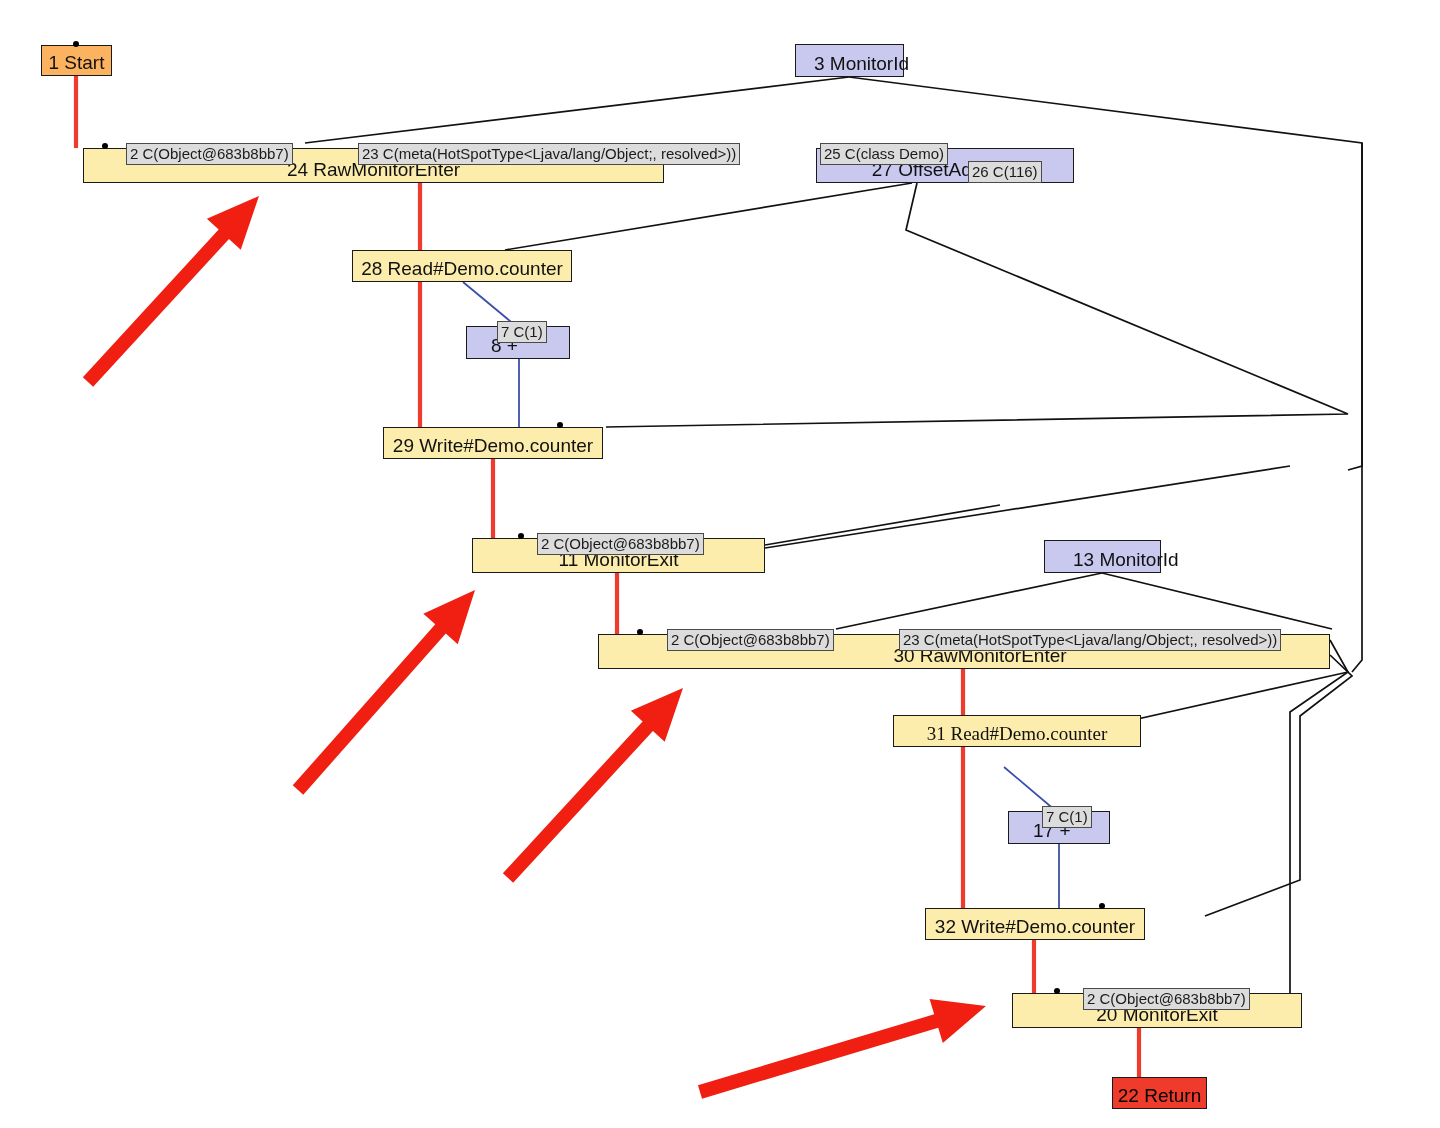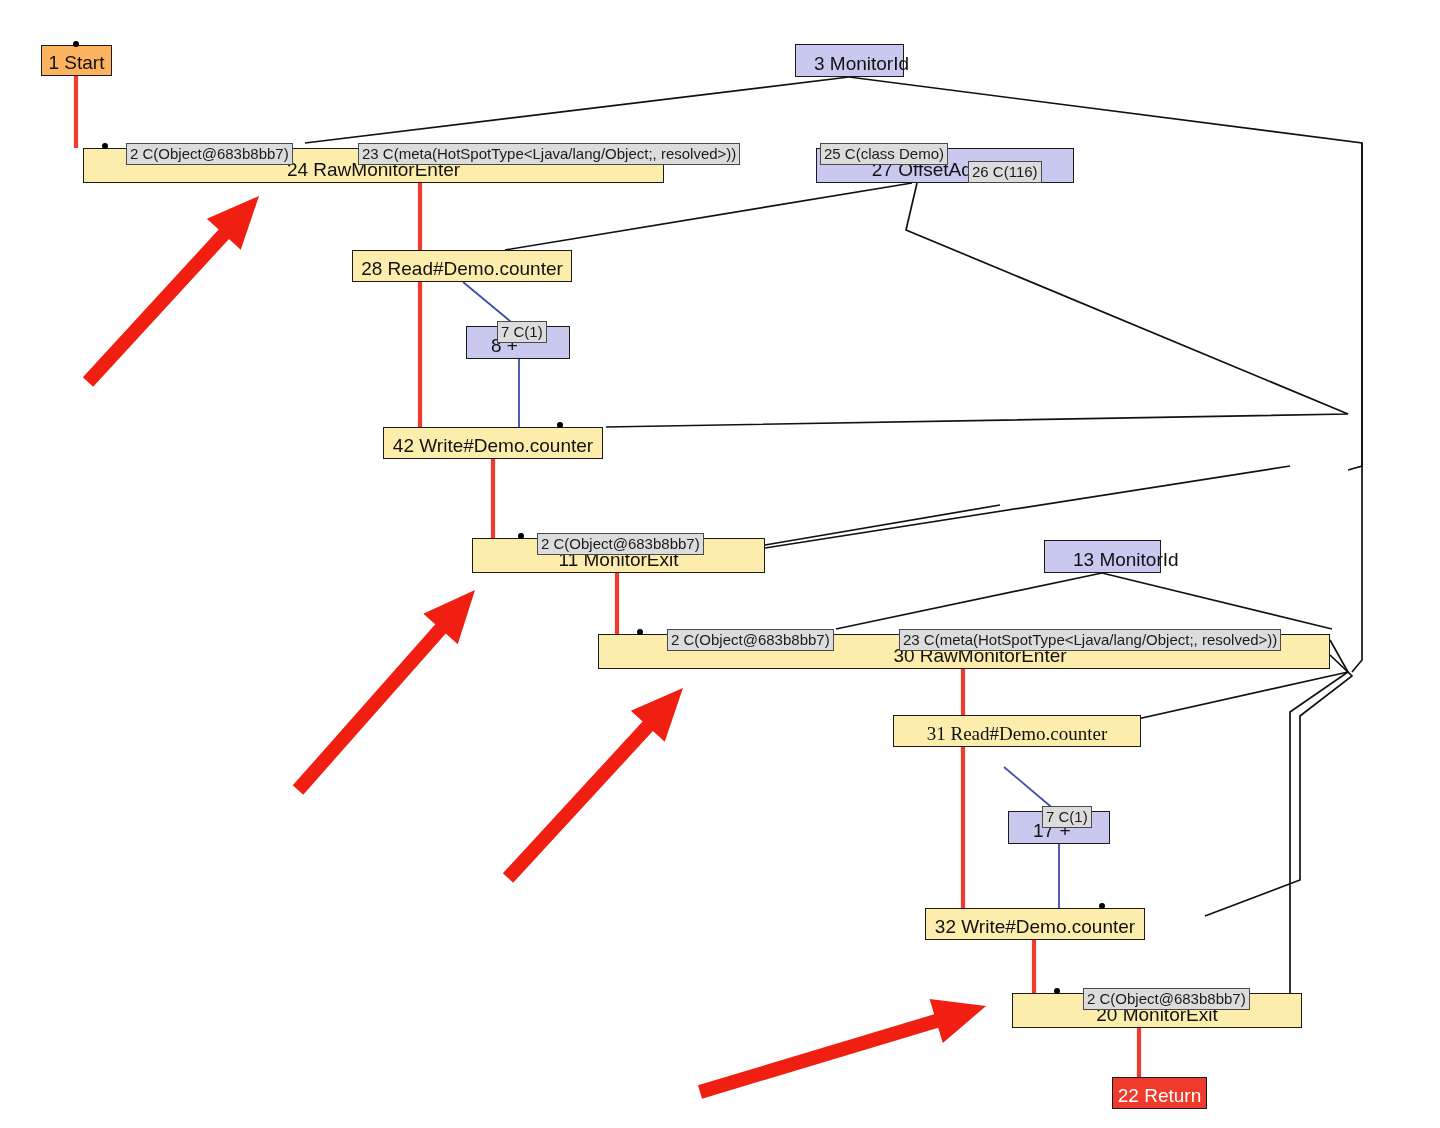--- a/index.html
+++ b/index.html
@@ -7,21 +7,21 @@
   #stage{position:relative;width:1440px;height:1128px;background:#fff;}
   #edges{position:absolute;left:0;top:0;width:1440px;height:1128px;}
   .node{position:absolute;box-sizing:border-box;border:1.6px solid #000;
         display:flex;align-items:flex-end;justify-content:center;}
   .node .nlabel{width:100%;text-align:center;line-height:1;padding-bottom:3px;
         font-size:19px;color:#111;white-space:nowrap;}
   .n-yellow{background:#fdedad;border-color:#1a1a1a;}
   .n-purple{background:#c9c9f0;border-color:#1a1a1a;}
   .n-orange{background:#fcb35f;border-color:#1a1a1a;}
   .n-red{background:#ef3b2c;border-color:#1a1a1a;}
-  .n-red .nlabel{color:#ffffff;text-align:center;}
+  .n-red .nlabel{color:#000000;text-align:center;}
   .n-purple.small .nlabel{text-align:left;padding-left:24px;}
   .port{position:absolute;width:6px;height:6px;border-radius:50%;background:#000;}
   .elabel{position:absolute;box-sizing:border-box;background:#dcdcdc;
         border:1.3px solid #4a4a4a;font-size:15px;color:#1b1b1b;line-height:1;
         padding:2px 3px 3px 3px;white-space:nowrap;}
   .wm{position:absolute;font-size:46px;color:#d8d8d8;letter-spacing:2px;
       white-space:nowrap;font-family:"Liberation Sans",sans-serif;}
   .arrow{position:absolute;pointer-events:none;}
 </style>
 </head>
@@ -85,21 +85,21 @@
       <div class="node n-purple" style="left: 816px; top: 148px; width: 258px; height: 35px;">
         <span class="nlabel">27 OffsetAddress</span>
       </div>
       <div class="node n-yellow" style="left: 352px; top: 250px; width: 220px; height: 32px;">
         <span class="nlabel">28 Read#Demo.counter</span>
       </div>
       <div class="node n-purple small" style="left: 466px; top: 326px; width: 104px; height: 33px;">
         <span class="nlabel">8 +</span>
       </div>
       <div class="node n-yellow" style="left: 383px; top: 427px; width: 220px; height: 32px;">
-        <span class="nlabel">42 Write#Demo.counter</span>
+        <span class="nlabel">29 Write#Demo.counter</span>
       </div>
       <div class="node n-yellow" style="left: 472px; top: 538px; width: 293px; height: 35px;">
         <span class="nlabel">11 MonitorExit</span>
       </div>
       <div class="node n-purple small" style="left: 1044px; top: 540px; width: 117px; height: 33px; padding-left: 16px;">
         <span class="nlabel">13 MonitorId</span>
       </div>
       <div class="node n-yellow" style="left: 598px; top: 634px; width: 732px; height: 35px; padding-left: 32px;">
         <span class="nlabel">30 RawMonitorEnter</span>
       </div>

